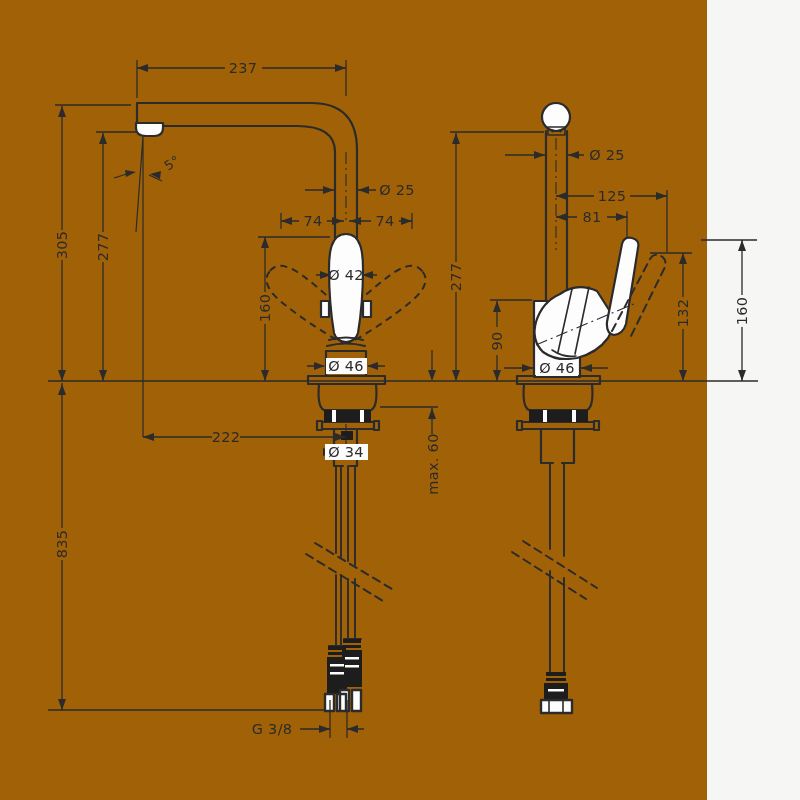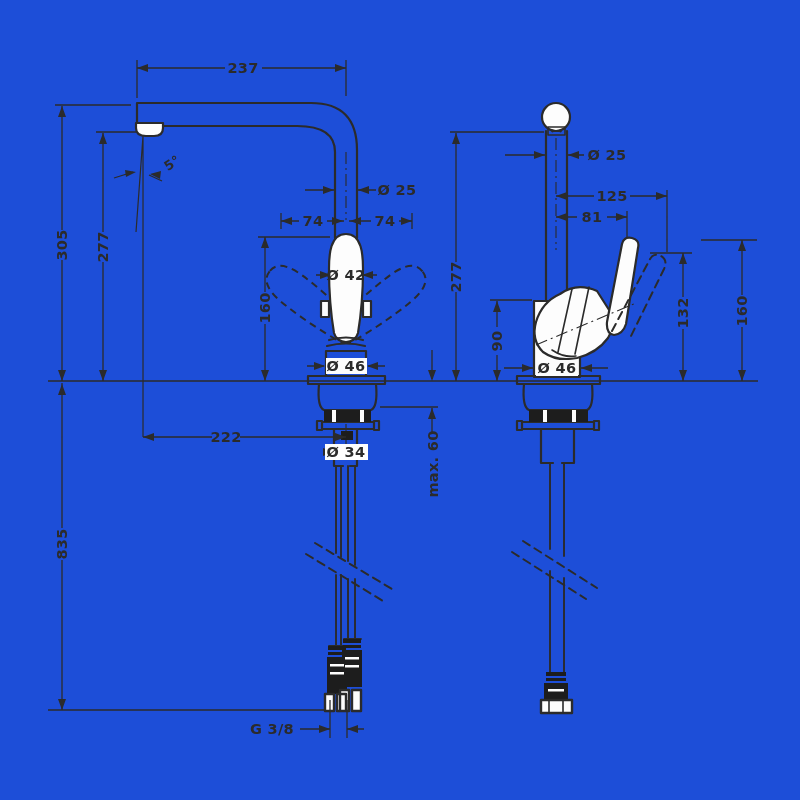--- a/index.html
+++ b/index.html
@@ -1,16 +1,16 @@
 <!DOCTYPE html>
 <html><head>
 <meta charset="utf-8">
 <style>
   html,body{margin:0;padding:0;background:#f6f6f4;}
-  .stage{width:800px;height:800px;background:#1d4ed8;position:relative;font-family:"DejaVu Sans",sans-serif;font-weight:bold;}
+  .stage{width:707px;height:800px;background:#a16207;position:relative;font-family:"DejaVu Sans",sans-serif;}
   svg{position:absolute;inset:0;}
   text{font-family:"DejaVu Sans","Liberation Sans",sans-serif;font-size:14.5px;fill:#2b2b2b;letter-spacing:.3px;}
   .t-sm{font-size:13px;}
   .ln{stroke:#2b2b2b;stroke-width:1.3;fill:none;}
   .ln-ref{stroke:#2b2b2b;stroke-width:1.2;fill:none;}
   .ln-deck{stroke:#2b2b2b;stroke-width:1.7;fill:none;}
   .outline{stroke:#2b2b2b;stroke-width:2.2;fill:none;stroke-linecap:round;stroke-linejoin:round;}
   .wfill{stroke:#2b2b2b;stroke-width:2.2;fill:#fdfdfd;stroke-linejoin:round;}
   .bfill{fill:#1d1d1d;stroke:none;}
   .wslit{fill:#fdfdfd;stroke:none;}

